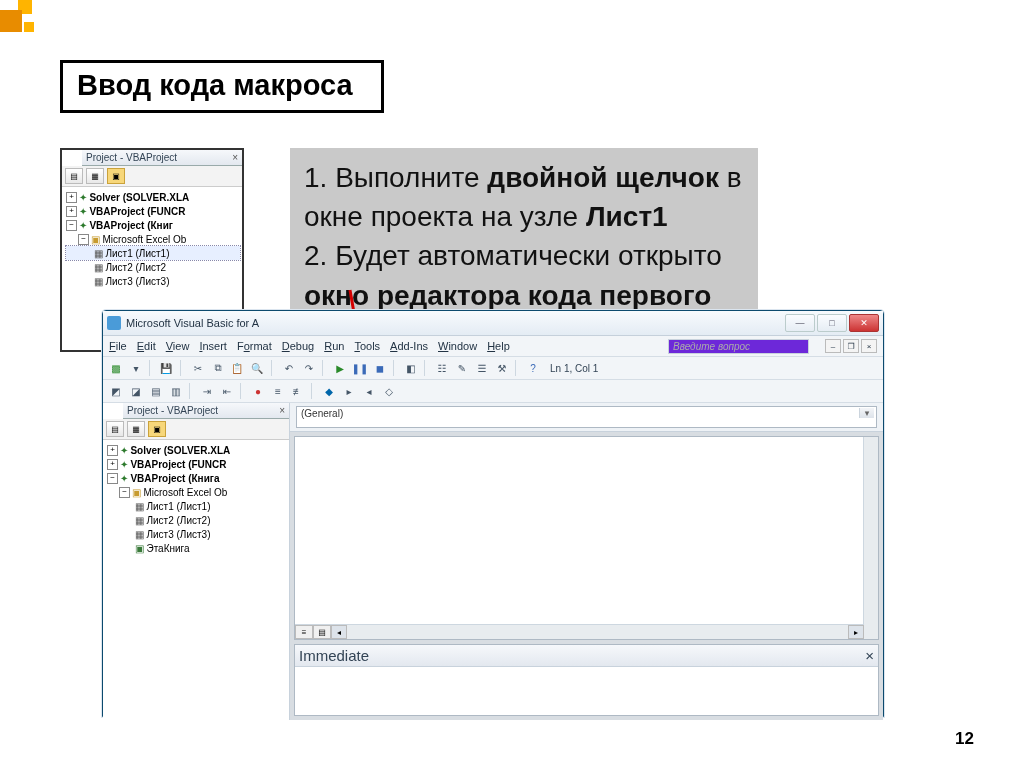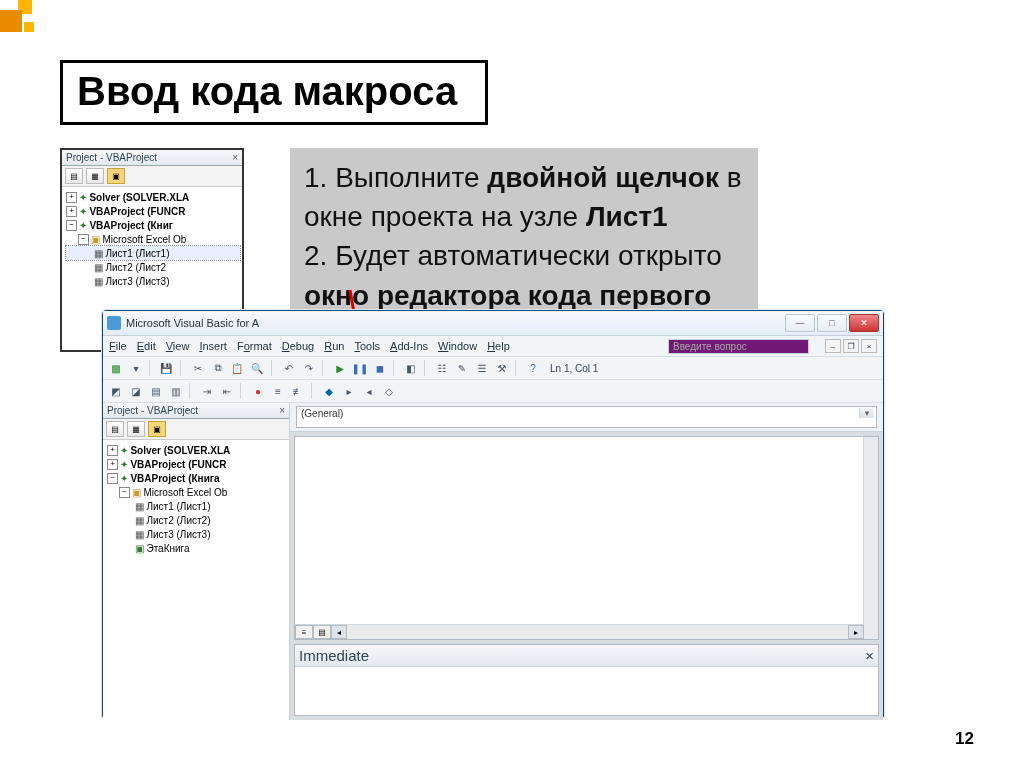--- a/index.html
+++ b/index.html
@@ -23,21 +23,21 @@
 .slide-title-box {
   position: absolute;
   top: 60px;
   left: 60px;
   border: 3px solid #000;
   padding: 6px 28px 8px 14px;
   background: #fff;
 }
 .slide-title-box h1 {
   margin: 0;
-  font-size: 40px;
+  font-size: 29px;
   font-weight: bold;
 }
 .instruction-box {
   position: absolute;
   top: 148px;
   left: 290px;
   width: 440px;
   background: #c9c9c9;
   padding: 10px 14px 4px 14px;
   font-size: 28px;
@@ -69,20 +69,21 @@
 }
 .pane-title {
   background: linear-gradient(#f6f8fb, #e3e8ef);
   border-bottom: 1px solid #9aa;
   font-size: 10px;
   padding: 2px 4px;
   color: #345;
   display: flex;
   justify-content: space-between;
   align-items: center;
+  margin-left: 20px;
 }
 .pane-title .x { font-size: 10px; color:#555; cursor:default; }
 .mini-toolbar {
   display: flex;
   gap: 3px;
   padding: 2px 3px;
   border-bottom: 1px solid #ccc;
   background: #f3f3f3;
 }
 .mini-toolbar .tb {
@@ -148,25 +149,26 @@
   color: #234;
   background:#f2f5f8;
   border-bottom:1px solid #d5dde5;
   gap: 10px;
 }
 .menubar .m { cursor:default; }
 .menubar .m u { text-decoration: underline; }
 .menubar .help-search {
   margin-left:auto;
   border:1px solid #c8d2dc;
-  background:#701a75;
+  background:#6d28d9;
   font-size:10px;
   padding:1px 25px 1px 4px;
   color:#aaa;
   width:110px;
+  font-style:italic;
 }
 .menubar .rt-btns { display:flex; gap:2px; margin-left:6px;}
 .menubar .rt-btns .sb { width:14px;height:12px;border:1px solid #bbb;background:#f4f4f4;font-size:8px;display:flex;align-items:center;justify-content:center;}
 .toolbar-row {
   height: 22px;
   display:flex; align-items:center;
   padding: 0 4px;
   gap: 2px;
   background:#f2f5f8;
   border-bottom:1px solid #d5dde5;

